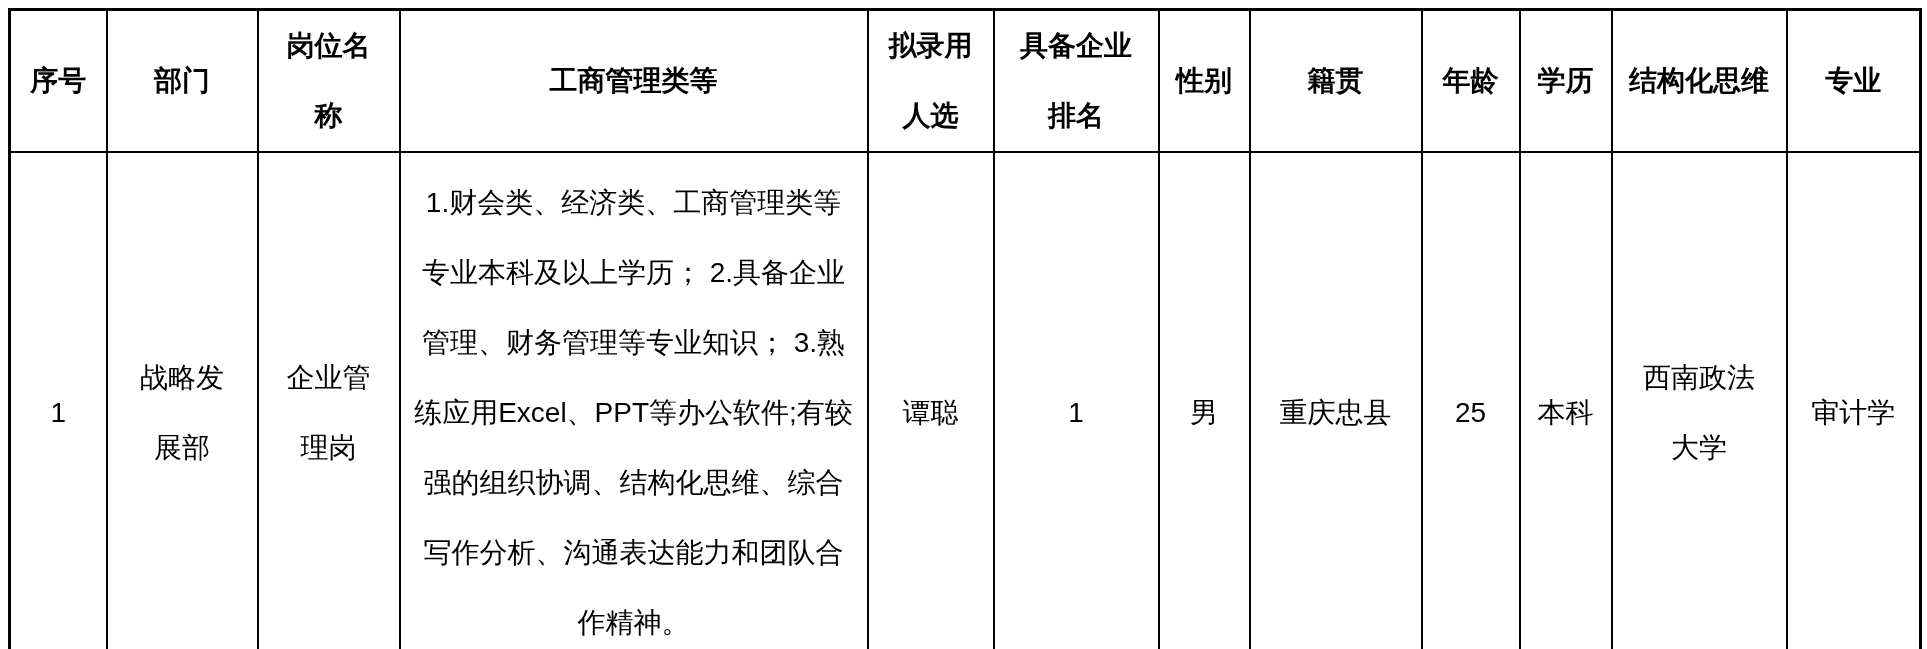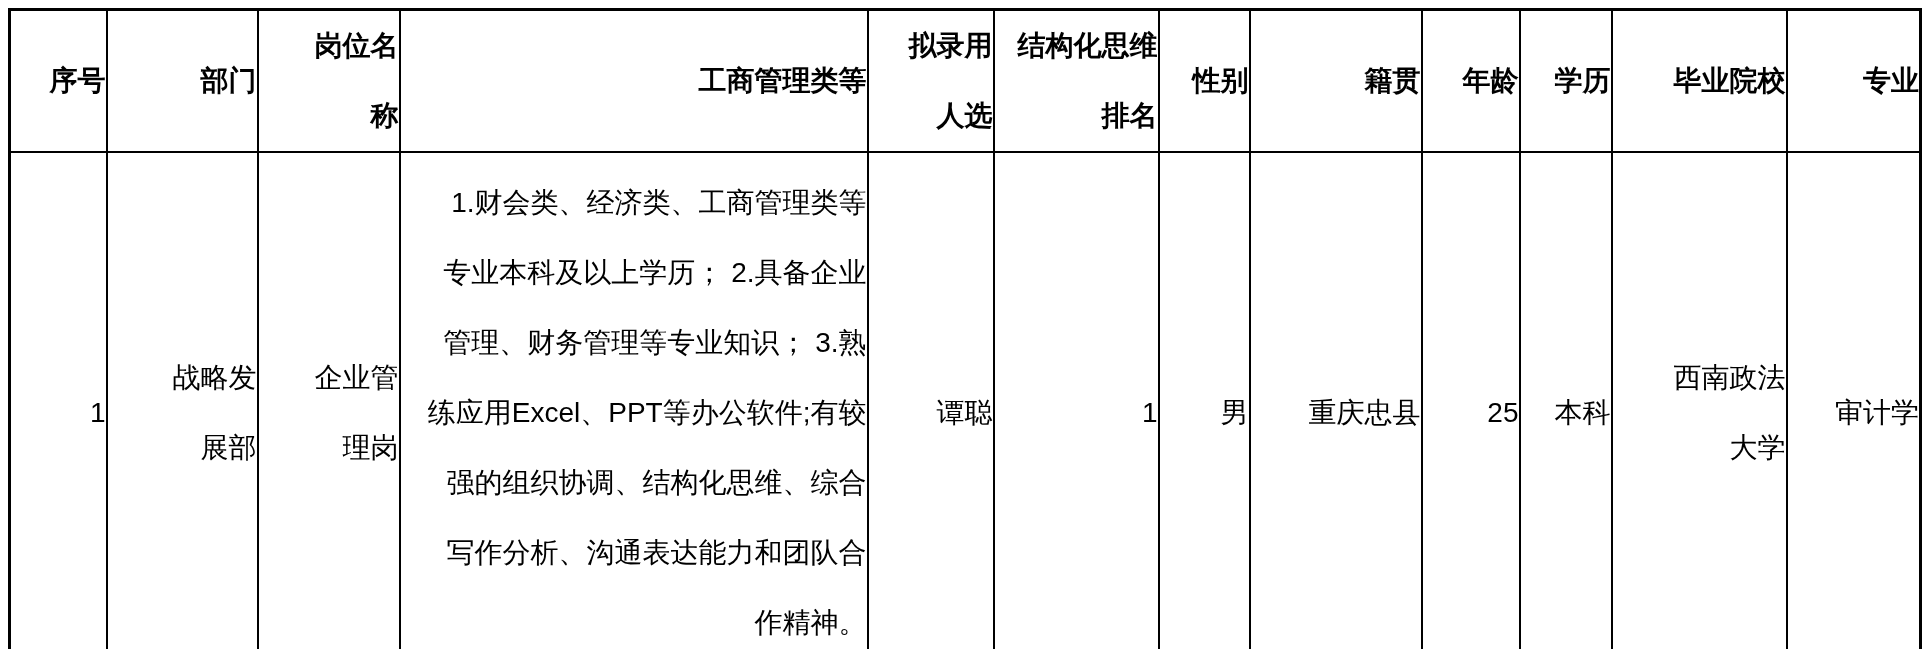--- a/index.html
+++ b/index.html
@@ -21,21 +21,21 @@
     left: 8px;
     top: 8px;
     width: 1911px;
     border-collapse: collapse;
     table-layout: fixed;
     border: 3px solid #000000;
   }
   table.doc-table th,
   table.doc-table td {
     border: 2px solid #000000;
-    text-align: right;
+    text-align: center;
     vertical-align: middle;
     font-size: 28px;
     line-height: 70px;
     padding: 0;
     white-space: pre-line;
     overflow: hidden;
   }
   table.doc-table th {
     font-weight: bold;
   }
@@ -80,27 +80,27 @@
     </colgroup>
     <thead>
       <tr class="hdr-row">
         <th>序号</th>
         <th>部门</th>
         <th>岗位名
 称</th>
         <th>工商管理类等</th>
         <th>拟录用
 人选</th>
-        <th>结构化思维
+        <th>具备企业
 排名</th>
         <th>性别</th>
         <th>籍贯</th>
         <th>年龄</th>
         <th>学历</th>
-        <th>毕业院校</th>
+        <th>结构化思维</th>
         <th>专业</th>
       </tr>
     </thead>
     <tbody>
       <tr class="data-row">
         <td>1</td>
         <td>战略发
 展部</td>
         <td>企业管
 理岗</td>

